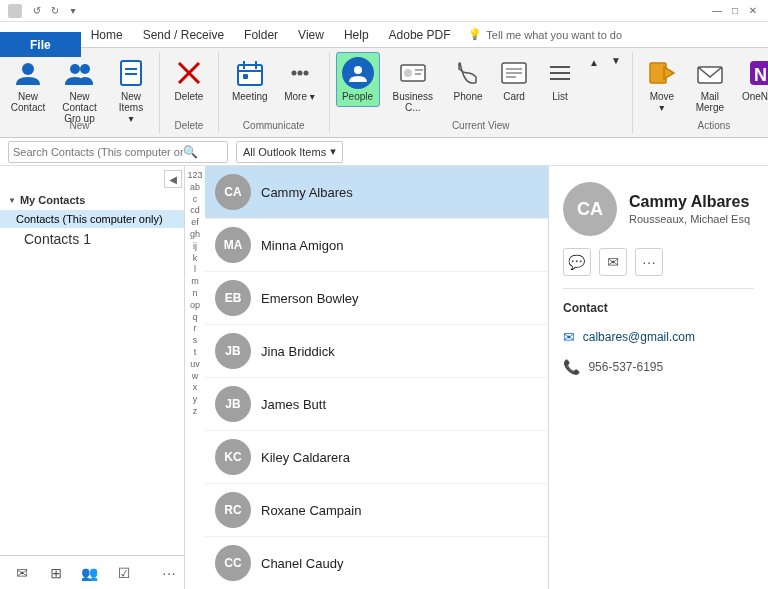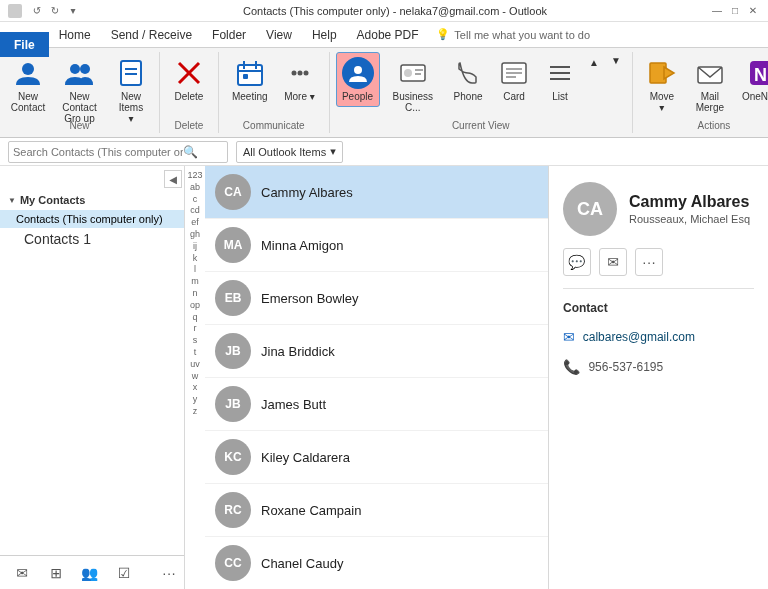--- a/index.html
+++ b/index.html
@@ -26,21 +26,21 @@
     .menu-bar {
       display: flex;
       align-items: center;
       height: 26px;
       background: #fff;
       border-bottom: 1px solid #d0d0d0;
     }
     .menu-file {
       background: #1565c0;
       color: #fff;
-      padding: 0 14px;
+      padding: 0 30px;
       height: 100%;
       display: flex;
       align-items: center;
       font-size: 12px;
       font-weight: 600;
       cursor: pointer;
       margin-top: 20px;
     }
     .menu-item {
       padding: 0 10px;
@@ -92,21 +92,21 @@
       padding: 4px 6px;
       cursor: pointer;
       border: 1px solid transparent;
       border-radius: 3px;
       min-width: 44px;
       font-size: 10px;
       color: #333;
       text-align: center;
       gap: 2px;
     }
-    .ribbon-btn.active { background: #fca5a5; border-color: #5b9bd5; }
+    .ribbon-btn.active { background: #86efac; border-color: #5b9bd5; }
     .ribbon-btn-icon {
       width: 32px;
       height: 32px;
       display: flex;
       align-items: center;
       justify-content: center;
       font-size: 20px;
     }
     .ribbon-btn-small {
       display: flex;
@@ -380,21 +380,20 @@
 
 <div class="title-bar">
   <div class="title-bar-left">
     <div class="title-bar-icon"></div>
     <div class="title-bar-controls">
       <div class="tb-ctrl">↺</div>
       <div class="tb-ctrl">↻</div>
       <div class="tb-ctrl">▾</div>
     </div>
   </div>
-  <span>Contacts (This computer only) - nelaka7@gmail.com - Outlook</span>
   <div class="title-bar-controls">
     <div class="tb-ctrl">—</div>
     <div class="tb-ctrl">□</div>
     <div class="tb-ctrl">✕</div>
   </div>
 </div>
 
 <div class="menu-bar">
   <div class="menu-file">File</div>
   <div class="menu-item">Home</div>

